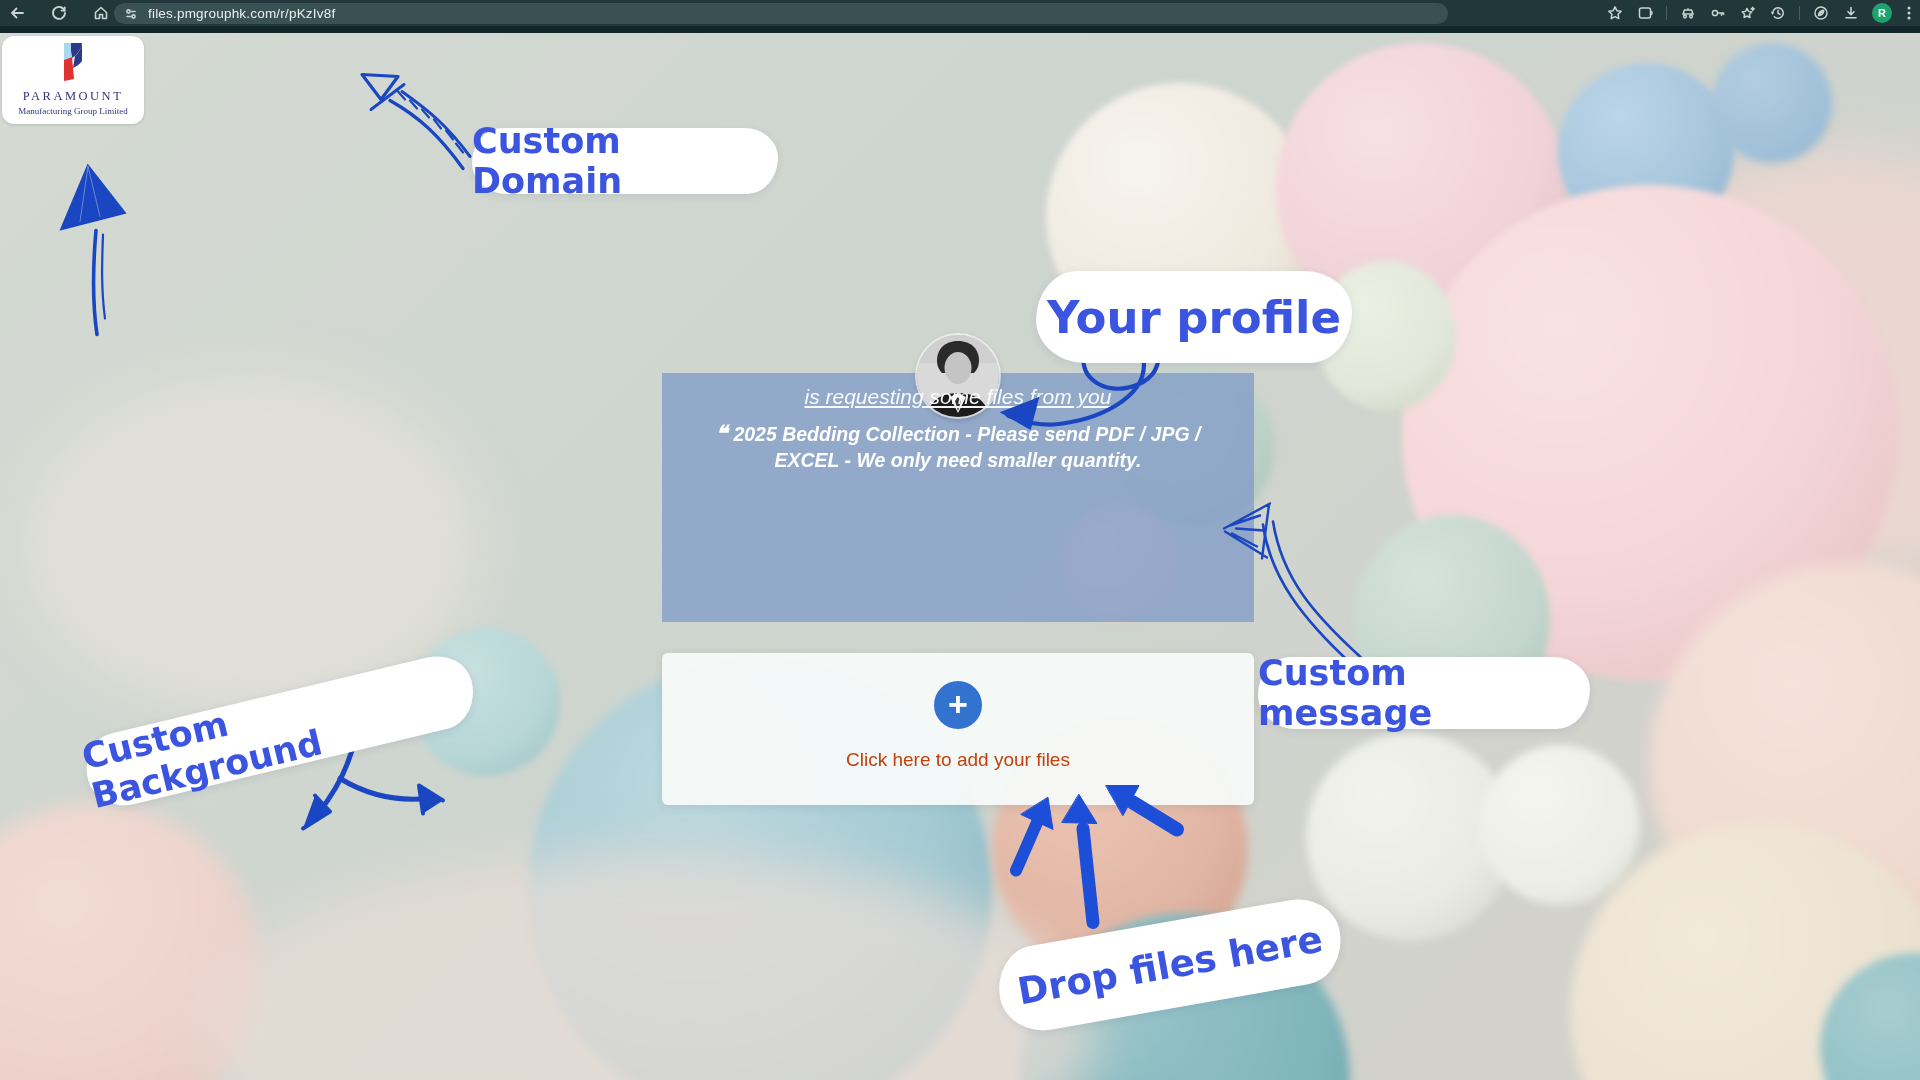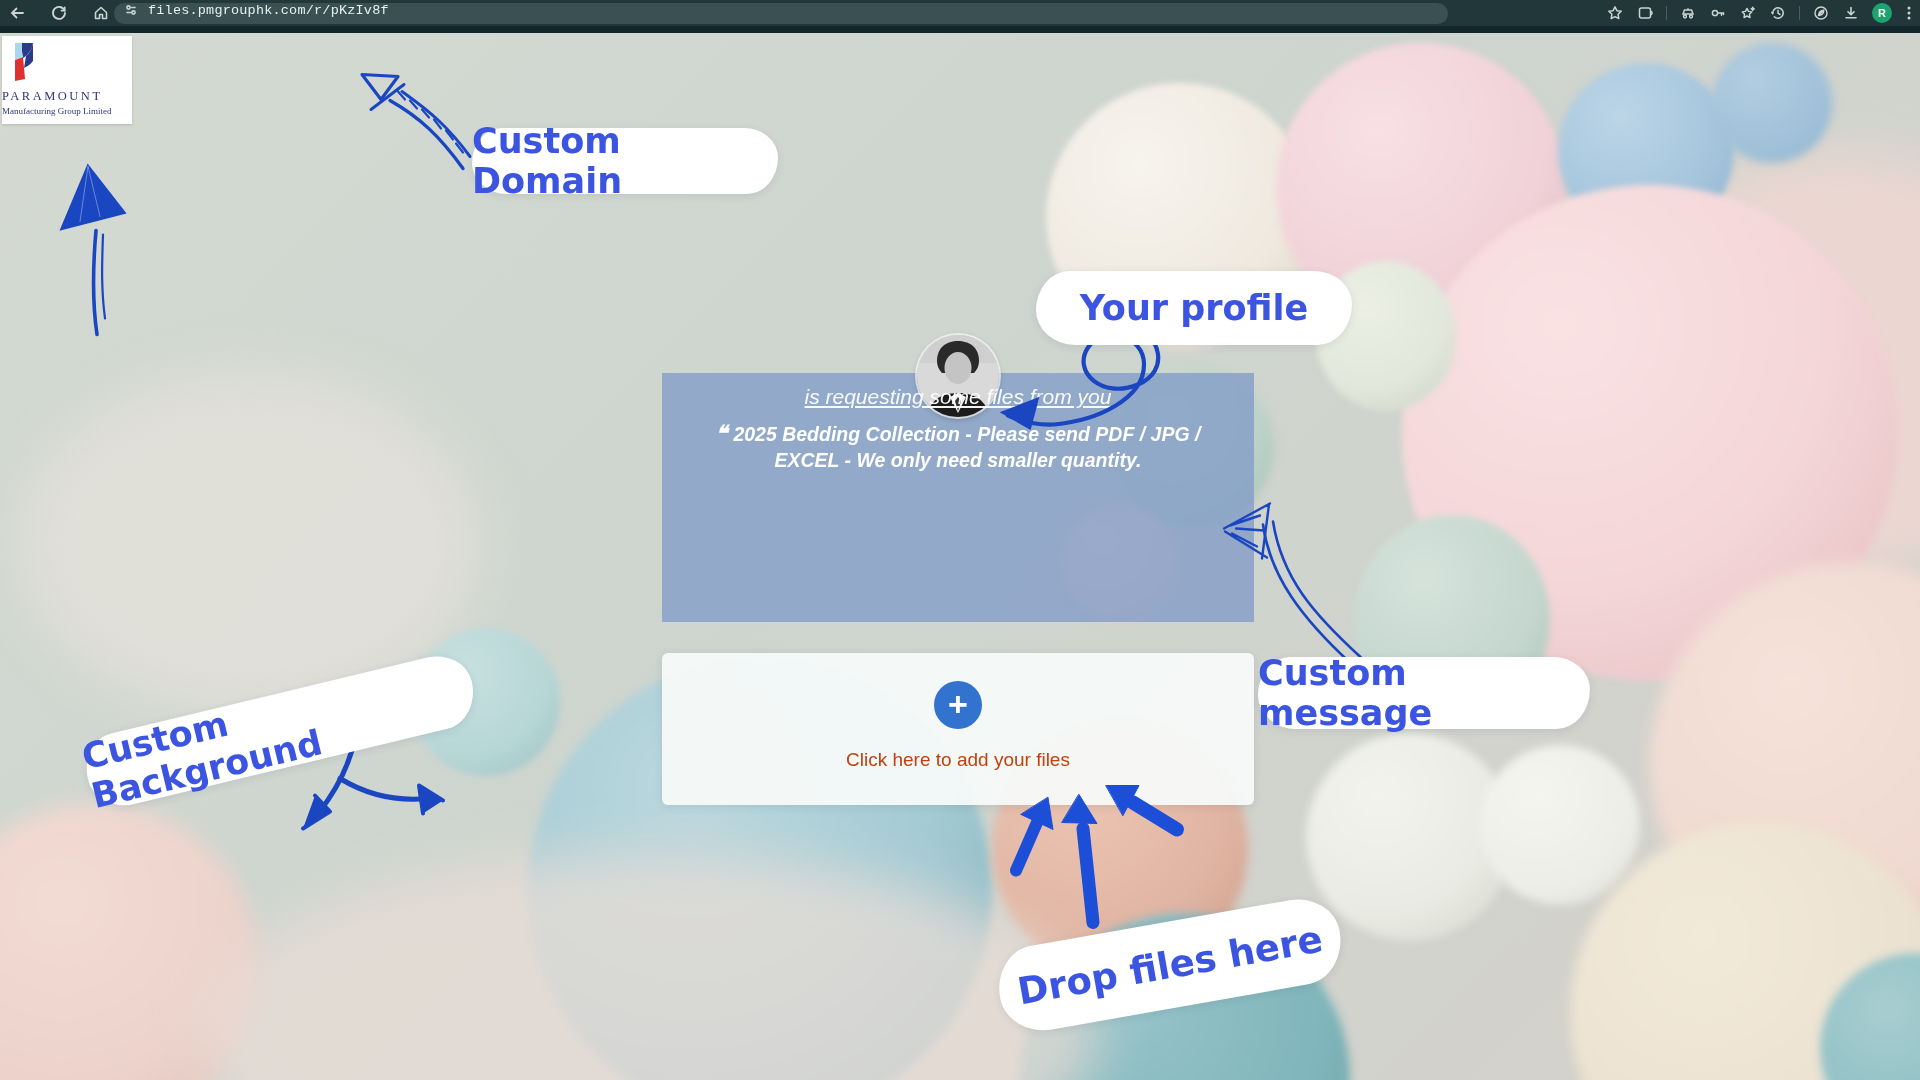--- a/index.html
+++ b/index.html
@@ -6,21 +6,21 @@
   .stage{position:relative;width:1920px;height:1080px;overflow:hidden;
          font-family:"Liberation Sans",sans-serif;}
 
   
   .toolbar{position:absolute;left:0;top:0;width:1920px;height:26px;background:#223739;
            display:flex;align-items:center;z-index:50;}
   .toolbar-edge{position:absolute;left:0;top:26px;width:1920px;height:7px;background:#11272b;z-index:50;}
   .tb-icon{width:30px;height:26px;display:flex;align-items:center;justify-content:center;color:#c9d4d3;flex:0 0 auto;}
   .tb-icon svg{display:block;}
   .url-pill{position:absolute;left:114px;top:3px;width:1334px;height:21px;border-radius:11px;
-            background:#3a5154;display:flex;padding:0 10px;box-sizing:border-box;font-family:Liberation Mono, monospace;}
+            background:#3a5154;display:flex;align-items:center;padding:0 10px;box-sizing:border-box;}
   .url-text{color:#e9efee;font-size:13.5px;margin-left:10px;letter-spacing:.2px;white-space:nowrap;}
   .tb-right{position:absolute;right:0;top:0;height:26px;display:flex;align-items:center;}
   .tb-sep{width:1px;height:14px;background:#4a5e60;margin:0 6px;}
   .profile-chip{width:20px;height:20px;border-radius:50%;background:#1ea36f;color:#fff;
                 font-size:11px;font-weight:bold;display:flex;align-items:center;justify-content:center;margin:0 6px;}
 
   
   .page{position:absolute;left:0;top:33px;width:1920px;height:1047px;overflow:hidden;
         background:linear-gradient(135deg,#d4dad2 0%,#ced5cf 45%,#d4d1ca 100%);}
   .sphere{position:absolute;border-radius:50%;}
@@ -42,23 +42,23 @@
   .s-pinkMid  {left:1062px;top:472px; width:116px;height:116px;background:radial-gradient(circle at 35% 30%,#f2dcda,#ead2d0 60%,#d6b8b6);filter:blur(4px);}
   .s-tealMid  {left:1114px;top:334px; width:160px;height:160px;background:radial-gradient(circle at 35% 30%,#ccdcd2,#bcd2c8 60%,#a2bcb1);filter:blur(4px);}
   .s-tealL    {left:412px; top:595px; width:148px;height:148px;background:radial-gradient(circle at 35% 30%,#c8e0e0,#b7d6d6 60%,#99bfc0);filter:blur(3px);}
   .s-tealBig  {left:528px; top:625px; width:464px;height:464px;background:radial-gradient(circle at 35% 28%,#bcd8de,#a3cad3 55%,#7fadba);filter:blur(4px);}
   .s-salmon   {left:992px; top:688px; width:256px;height:256px;background:radial-gradient(circle at 35% 30%,#ecc4b2,#e0b4a2 60%,#c99a88);filter:blur(5px);}
   .s-tealDeep {left:1020px;top:880px; width:330px;height:330px;background:radial-gradient(circle at 35% 30%,#95c3c8,#7fb5bb 60%,#659aa1);filter:blur(5px);}
   .s-pinkBL   {left:-70px; top:770px; width:330px;height:330px;background:radial-gradient(circle at 40% 30%,#f3dcd4,#ecd2cb 60%,#dabcb2);filter:blur(10px);}
   .s-cloudBot {left:200px; top:820px; width:900px;height:360px;background:#e9ddd6;opacity:.75;}
 
   
-  .logo-card{position:absolute;left:2px;top:3px;width:130px;height:88px;background:#fff;
-             border-radius:0;box-shadow:0 1px 3px rgba(0,0,0,.15);z-index:5;
-             display:flex;flex-direction:column;align-items:flex-start;}
+  .logo-card{position:absolute;left:2px;top:3px;width:142px;height:88px;background:#fff;
+             border-radius:12px;box-shadow:0 1px 3px rgba(0,0,0,.15);z-index:5;
+             display:flex;flex-direction:column;align-items:center;}
   .logo-title{font-size:12.5px;letter-spacing:2.5px;color:#33337d;margin-top:2px;font-family:"Liberation Serif",serif;}
   .logo-sub{font-size:9px;color:#33337d;margin-top:2px;font-family:"Liberation Serif",serif;white-space:nowrap;}
 
   
   .request-card{position:absolute;left:662px;top:340px;width:592px;height:249px;
                 background:rgba(133,159,199,.82);z-index:6;text-align:center;color:#fff;}
   .avatar{position:absolute;left:50%;top:-38px;transform:translateX(-50%);width:82px;height:82px;
           border-radius:50%;overflow:hidden;box-shadow:0 0 0 2px rgba(255,255,255,.65),0 2px 6px rgba(0,0,0,.25);}
   .req-name{margin-top:52px;font-size:38px;font-weight:bold;font-style:italic;letter-spacing:.5px;}
   .req-sub{margin-top:12px;font-size:21px;font-style:italic;font-weight:300;opacity:.95;text-decoration:underline;}
@@ -72,21 +72,21 @@
   .plus-btn{position:absolute;left:50%;top:28px;transform:translateX(-50%);width:48px;height:48px;
             border-radius:50%;background:#3273cf;color:#fff;display:flex;align-items:center;justify-content:center;}
   .upload-label{position:absolute;left:0;right:0;top:96px;font-size:19px;color:#c2410c;}
 
   
   .pill{position:absolute;background:#fff;color:#3b55e0;font-weight:bold;z-index:20;
         font-family:"DejaVu Sans",sans-serif;display:flex;align-items:center;justify-content:center;
         border-radius:44px 50px 46px 52px/52px 44px 54px 46px;box-shadow:0 2px 8px rgba(40,50,90,.10);}
   .pill-domain   {left:472px;top:95px; width:306px;height:66px;font-size:35px;}
   .pill-logo     {left:14px; top:335px;width:316px;height:72px;font-size:36px;}
-  .pill-profile  {left:1036px;top:238px;width:316px;height:74px;font-size:35px;}
+  .pill-profile  {left:1036px;top:238px;width:316px;height:92px;font-size:45px;}
   .pill-backgr   {left:82px; top:661px;width:396px;height:74px;font-size:35px;transform:rotate(-13.5deg);}
   .pill-message  {left:1258px;top:624px;width:332px;height:72px;font-size:35px;}
   .pill-drop     {left:997px;top:889px;width:346px;height:86px;font-size:37px;transform:rotate(-10deg);}
 
   .arrows{position:absolute;left:0;top:0;width:1920px;height:1080px;z-index:15;pointer-events:none;}
 </style>
 </head>
 <body>
 
 <div class="stage">

